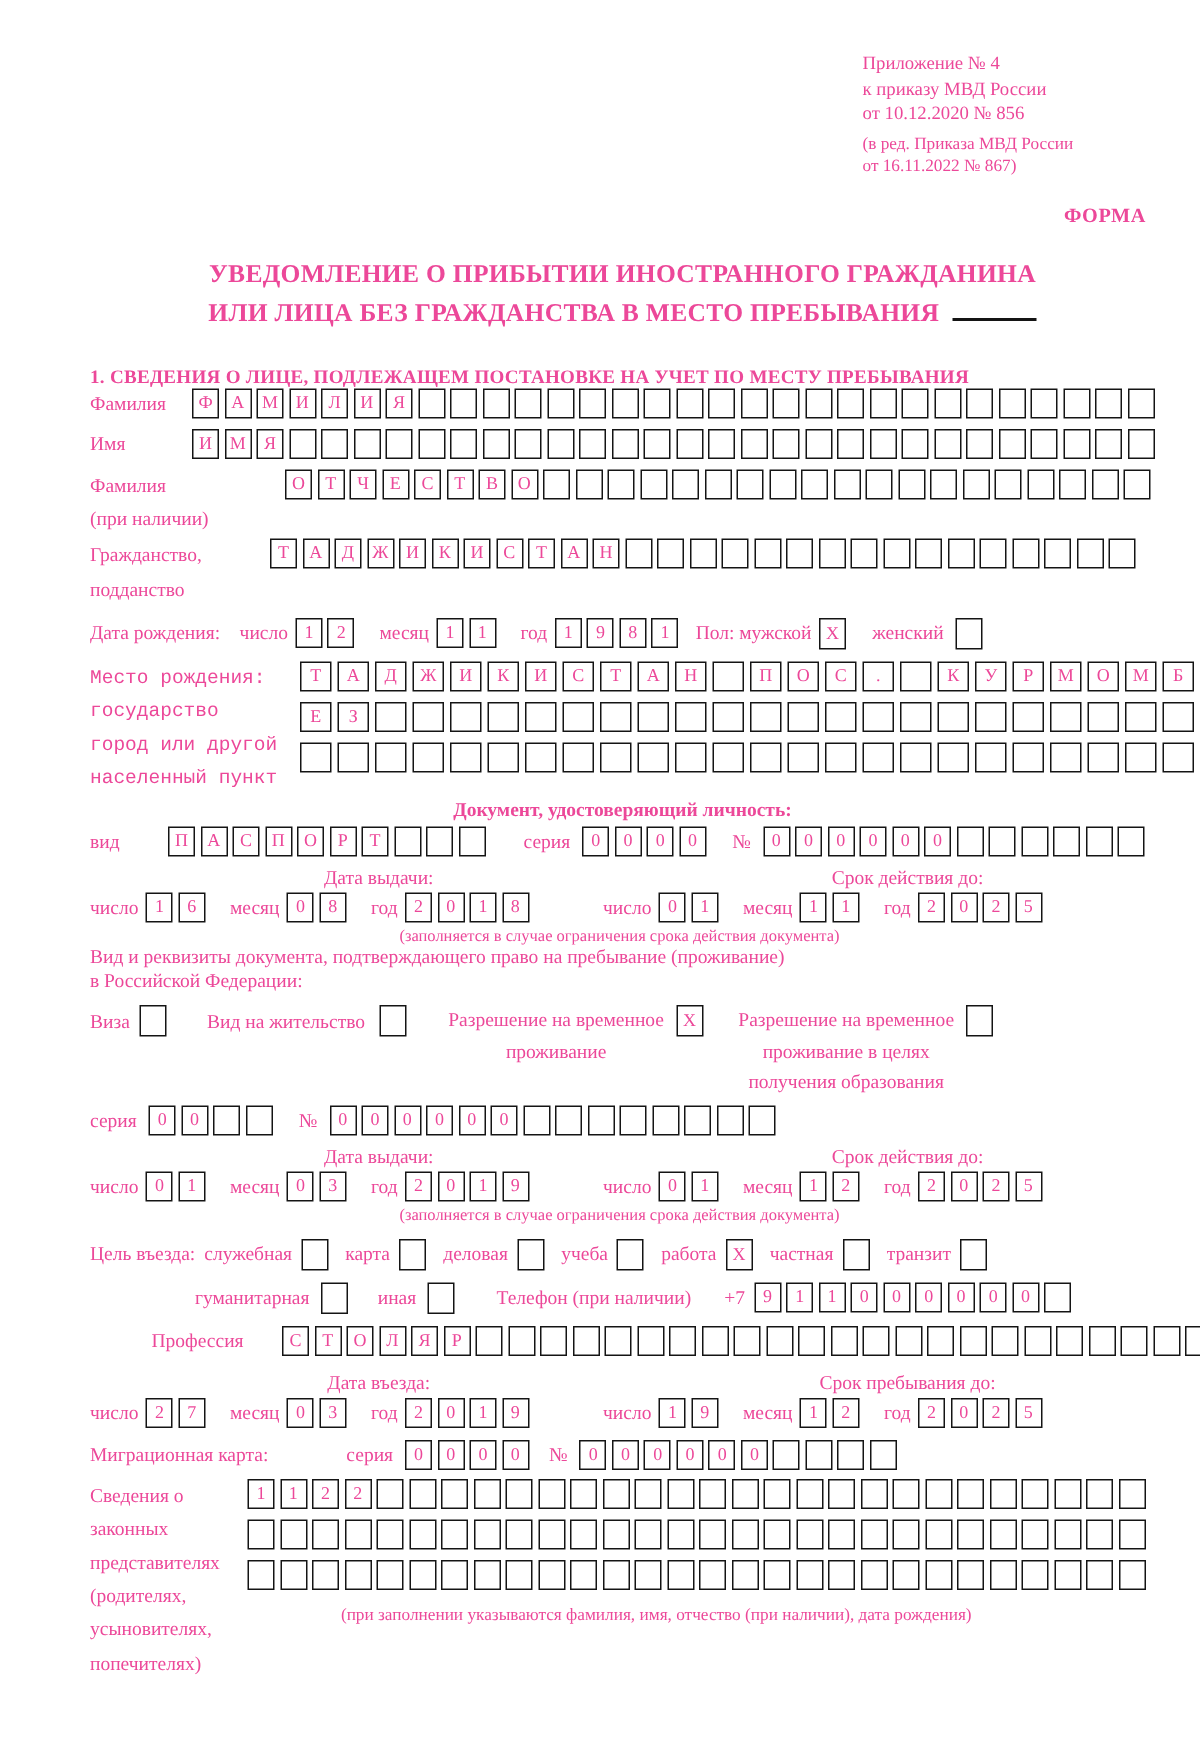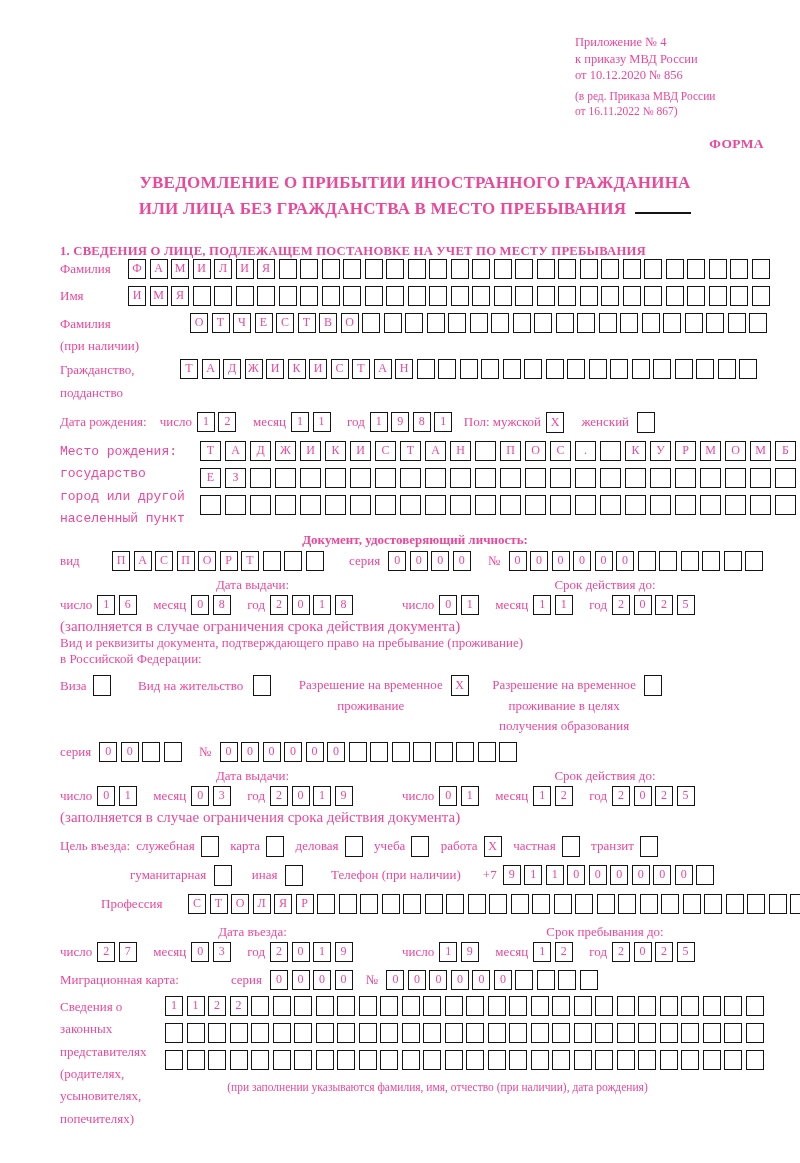--- a/index.html
+++ b/index.html
@@ -34,21 +34,21 @@
   .ml24{margin-left:24px;} .ml70{margin-left:70px;}
   .mr5{margin-right:5px;} .mr6{margin-right:6px;} .mr8{margin-right:8px;}
   .center-b{text-align:center;font-weight:bold;font-size:13px;}
   .duo{display:flex;align-items:center;white-space:nowrap;}
   .duo .half{width:342px;display:flex;align-items:center;flex:none;}
   .duo .half2{display:flex;align-items:center;flex:none;}
   .duo-h{display:flex;white-space:nowrap;}
   .duo-h .h1{width:385px;text-align:center;flex:none;}
   .duo-h .h2{width:320px;text-align:center;flex:none;}
   .dlbl{margin-left:13px;margin-right:5px;} .dlbl.first{margin-left:0;}
-  .note-r{font-size:15px;text-align:left;padding-right:4px;}
+  .note-r{font-size:11px;text-align:center;padding-right:4px;}
   .plain{margin:0;}
   .opts{display:flex;align-items:flex-start;white-space:nowrap;}
   .opt{display:flex;align-items:flex-start;}
   .opt > span{line-height:21px;}
   .optlines{text-align:center;line-height:1.55;}
   .repnote{font-size:11.5px;text-align:center;width:545px;margin-top:11px;white-space:normal;}
 </style>
 </head>
 <body>
 

